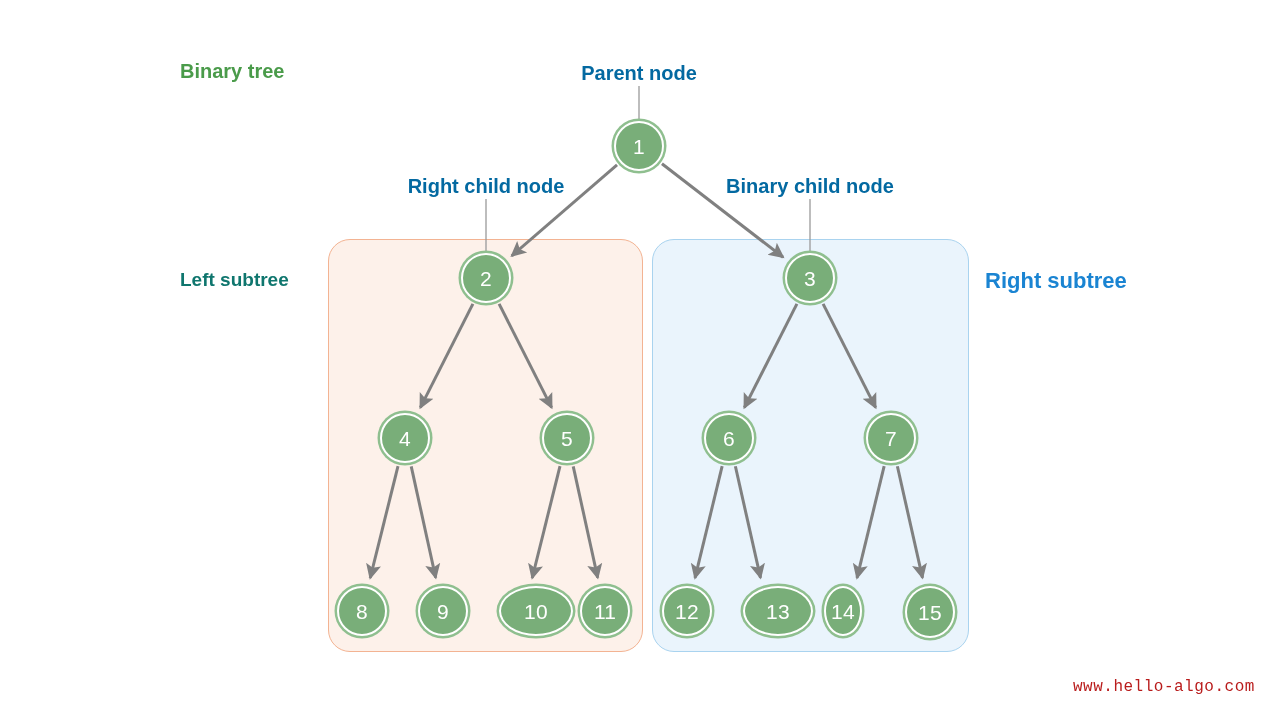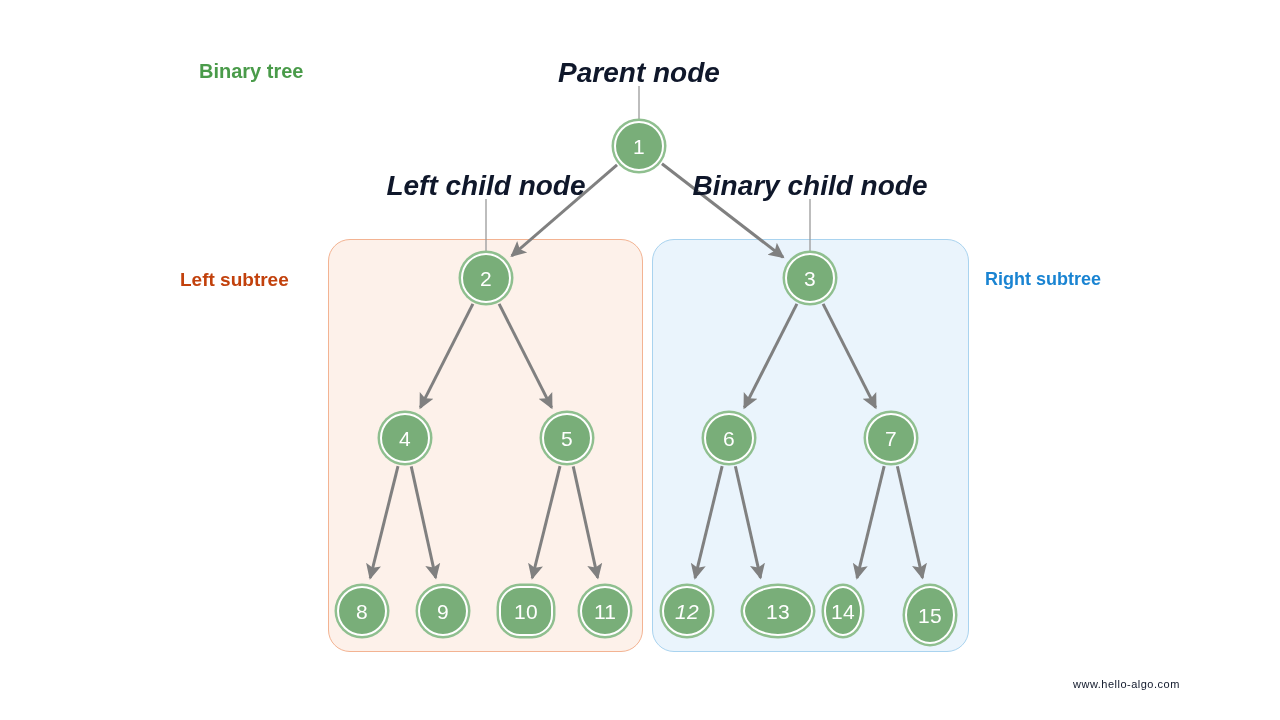--- a/index.html
+++ b/index.html
@@ -46,41 +46,40 @@
     letter-spacing: 0.2px;
     line-height: 1;
   }
   .label {
     position: absolute;
     font-weight: bold;
     white-space: nowrap;
     line-height: 1;
   }
   .label-dark {
-    color: #0f172a;
-    font-size: 28px;
-    font-style: italic;
+    color: #0369a1;
+    font-size: 20px;
   }
   .label-title {
     color: #4a9b4a;
     font-size: 20px;
   }
   .label-left-sub {
-    color: #c2410c;
+    color: #0f766e;
     font-size: 19px;
   }
   .label-right-sub {
     color: #1a84d2;
-    font-size: 18px;
+    font-size: 22px;
   }
   .watermark {
     position: absolute;
-    font-family: Liberation Sans, sans-serif;
-    font-size: 11px;
-    color: #0f172a;
+    font-family: Liberation Mono, monospace;
+    font-size: 16px;
+    color: #b91c1c;
     letter-spacing: 0.5px;
     white-space: nowrap;
   }
 </style>
 </head>
 <body>
 
 <div id="canvas">
 
   <div class="region-box" id="region-left" style="left: 328px; top: 239px; width: 315px; height: 413px; background: rgb(253, 241, 234); border: 1.5px solid rgb(243, 179, 146);"></div>
@@ -136,47 +135,47 @@
       </div>
       <div class="node" style="left: 866px; top: 413px; width: 50px; height: 50px;">
         <span>7</span>
       </div>
       <div class="node" style="left: 337px; top: 586px; width: 50px; height: 50px;">
         <span>8</span>
       </div>
       <div class="node" style="left: 418px; top: 586px; width: 50px; height: 50px;">
         <span>9</span>
       </div>
-      <div class="node" style="left: 499px; top: 586px; width: 54px; height: 50px; border-radius: 21px;">
+      <div class="node" style="left: 499px; top: 586px; width: 74px; height: 50px;">
         <span>10</span>
       </div>
       <div class="node" style="left: 580px; top: 586px; width: 50px; height: 50px;">
         <span>11</span>
       </div>
-      <div class="node" style="left: 662px; top: 586px; width: 50px; height: 50px; font-style: italic;">
+      <div class="node" style="left: 662px; top: 586px; width: 50px; height: 50px;">
         <span>12</span>
       </div>
       <div class="node" style="left: 743px; top: 586px; width: 70px; height: 50px;">
         <span>13</span>
       </div>
       <div class="node" style="left: 824px; top: 586px; width: 38px; height: 50px;">
         <span>14</span>
       </div>
-      <div class="node" style="left: 905px; top: 586px; width: 50px; height: 58px;">
+      <div class="node" style="left: 905px; top: 586px; width: 50px; height: 52px;">
         <span>15</span>
       </div>
     </div>
 
-  <div class="label label-title" id="title-label" style="left:180px; top:61px;margin-left:19px;">Binary tree</div>
+  <div class="label label-title" id="title-label" style="left:180px; top:61px;">Binary tree</div>
 
   <div class="label label-left-sub" id="left-subtree-label" style="left:180px; top:270px;">Left subtree</div>
 
   <div class="label label-right-sub" id="right-subtree-label" style="left:985px; top:270px;">Right subtree</div>
 
   <div id="annotation-text-group">
       <div class="label label-dark" style="left: 639px; top: 73px; transform: translate(-50%, -50%);">Parent node</div>
-      <div class="label label-dark" style="left: 486px; top: 186px; transform: translate(-50%, -50%);">Left child node</div>
+      <div class="label label-dark" style="left: 486px; top: 186px; transform: translate(-50%, -50%);">Right child node</div>
       <div class="label label-dark" style="left: 810px; top: 186px; transform: translate(-50%, -50%);">Binary child node</div>
     </div>
 
   <div class="watermark" id="watermark" style="left:1073px; top:678px;">www.hello-algo.com</div>
 
 </div>
 
 </body></html>

